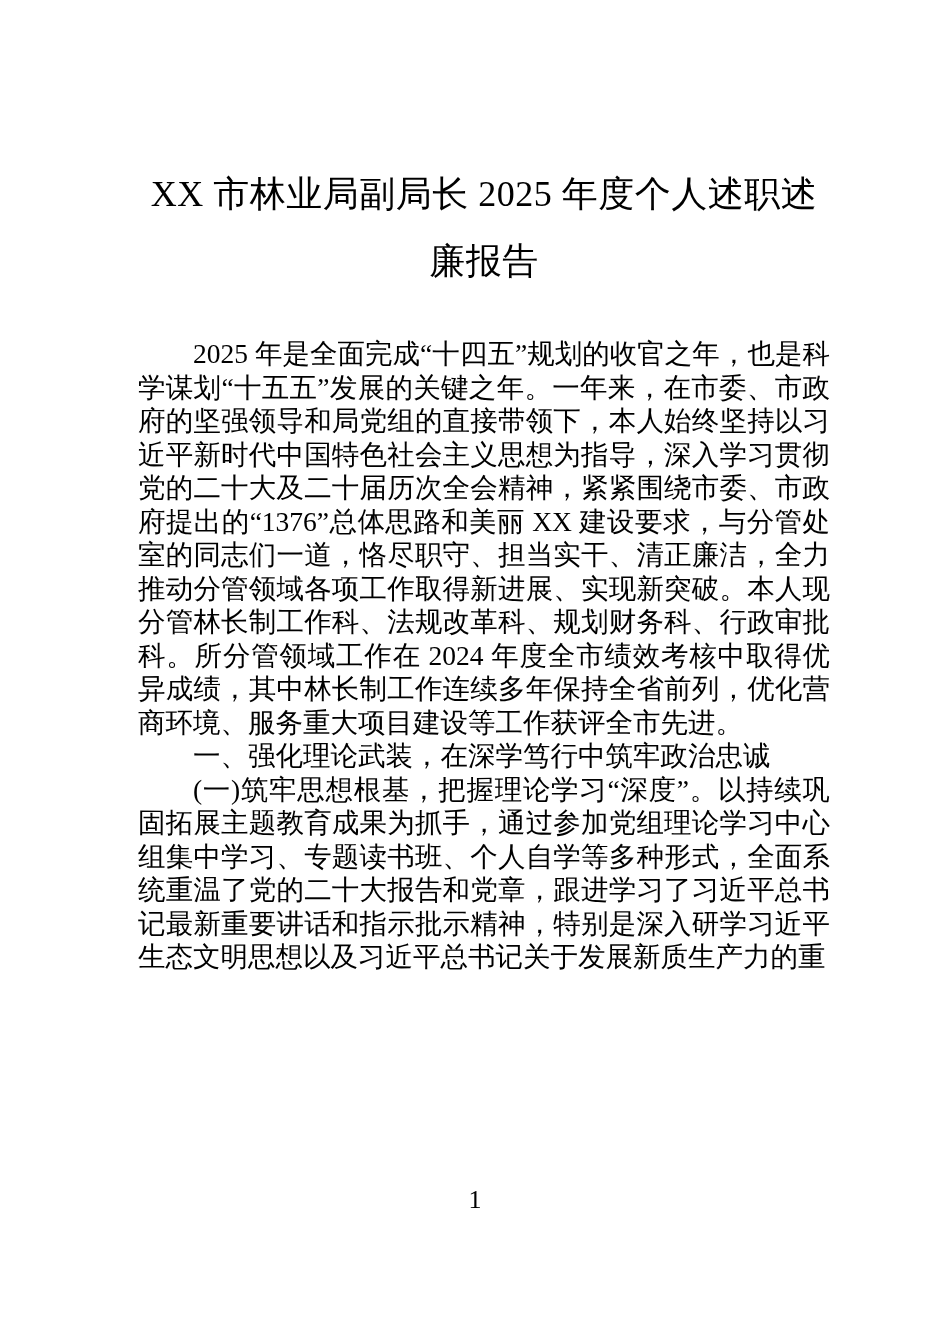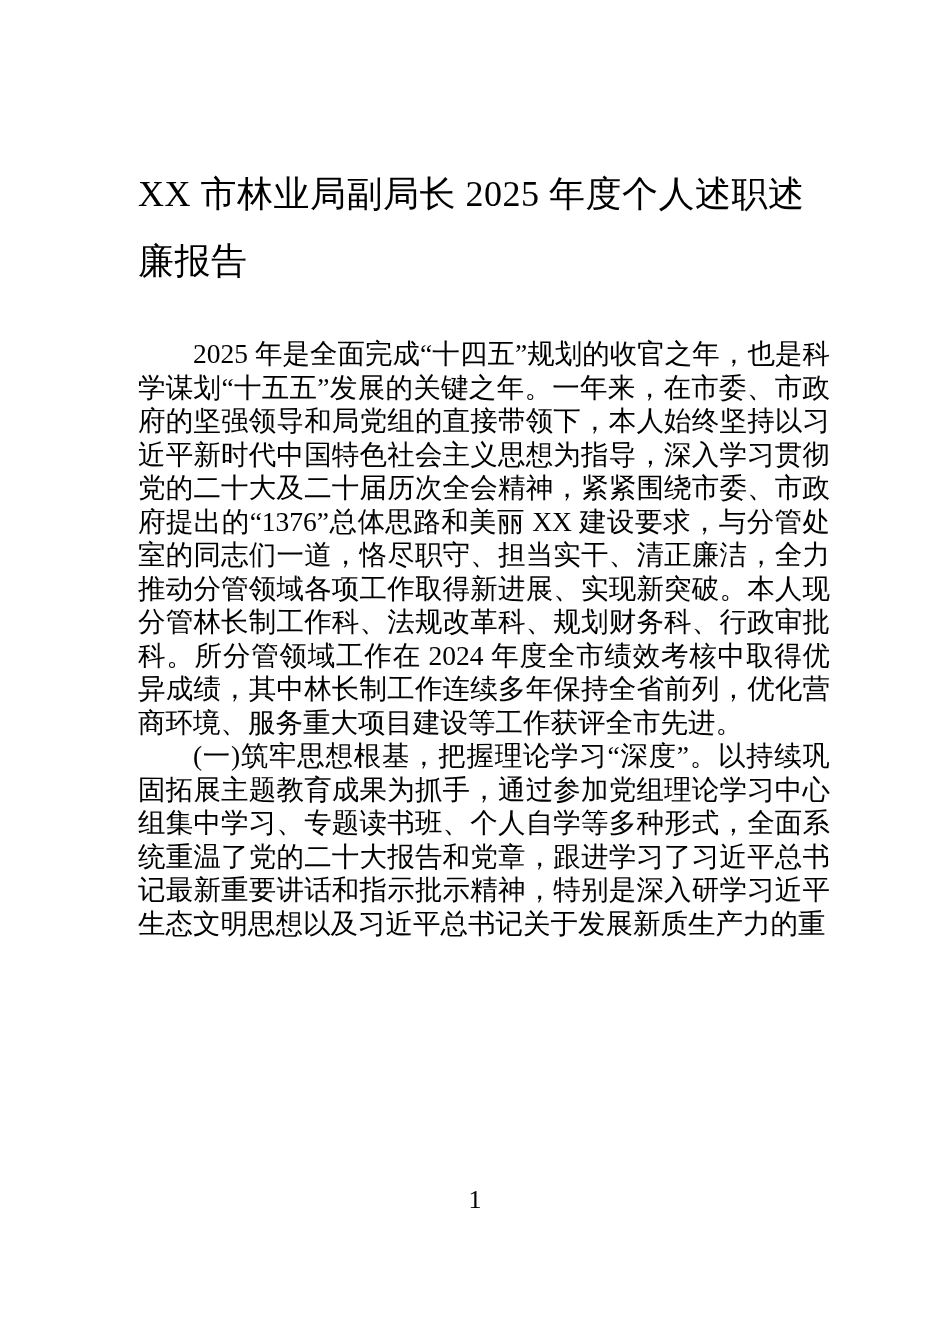--- a/index.html
+++ b/index.html
@@ -19,21 +19,21 @@
   .content {
     position: absolute;
     left: 138px;
     top: 161px;
     width: 692px;
   }
   .doc-title {
     font-size: 36px;
     line-height: 67px;
     font-weight: normal;
-    text-align: left;
+    text-align: center;
     margin: 0 0 42px 0;
     letter-spacing: 0.5px;
   }
   .para {
     font-size: 27.5px;
     line-height: 33.5px;
     text-align: justify;
     text-indent: 2em;
     margin: 0;
     word-break: break-all;
@@ -59,19 +59,20 @@
 </head>
 <body>
 
 <div class="page">
   <div class="content">
     <h1 class="doc-title">XX 市林业局副局长 2025 年度个人述职述廉报告</h1>
 
 
     <p class="para">2025 年是全面完成“十四五”规划的收官之年，也是科学谋划“十五五”发展的关键之年。一年来，在市委、市政府的坚强领导和局党组的直接带领下，本人始终坚持以习近平新时代中国特色社会主义思想为指导，深入学习贯彻党的二十大及二十届历次全会精神，紧紧围绕市委、市政府提出的“1376”总体思路和美丽 XX 建设要求，与分管处室的同志们一道，恪尽职守、担当实干、清正廉洁，全力推动分管领域各项工作取得新进展、实现新突破。本人现分管林长制工作科、法规改革科、规划财务科、行政审批科。所分管领域工作在 2024 年度全市绩效考核中取得优异成绩，其中林长制工作连续多年保持全省前列，优化营商环境、服务重大项目建设等工作获评全市先进。</p>
 
+    <p class="heading">一、强化理论武装，在深学笃行中筑牢政治忠诚</p>
 
 
     <p class="para">(一)筑牢思想根基，把握理论学习“深度”。以持续巩固拓展主题教育成果为抓手，通过参加党组理论学习中心组集中学习、专题读书班、个人自学等多种形式，全面系统重温了党的二十大报告和党章，跟进学习了习近平总书记最新重要讲话和指示批示精神，特别是深入研学习近平生态文明思想以及习近平总书记关于发展新质生产力的重</p>
   </div>
 
   <div class="page-number">1</div>
 </div>
 
 </body></html>

